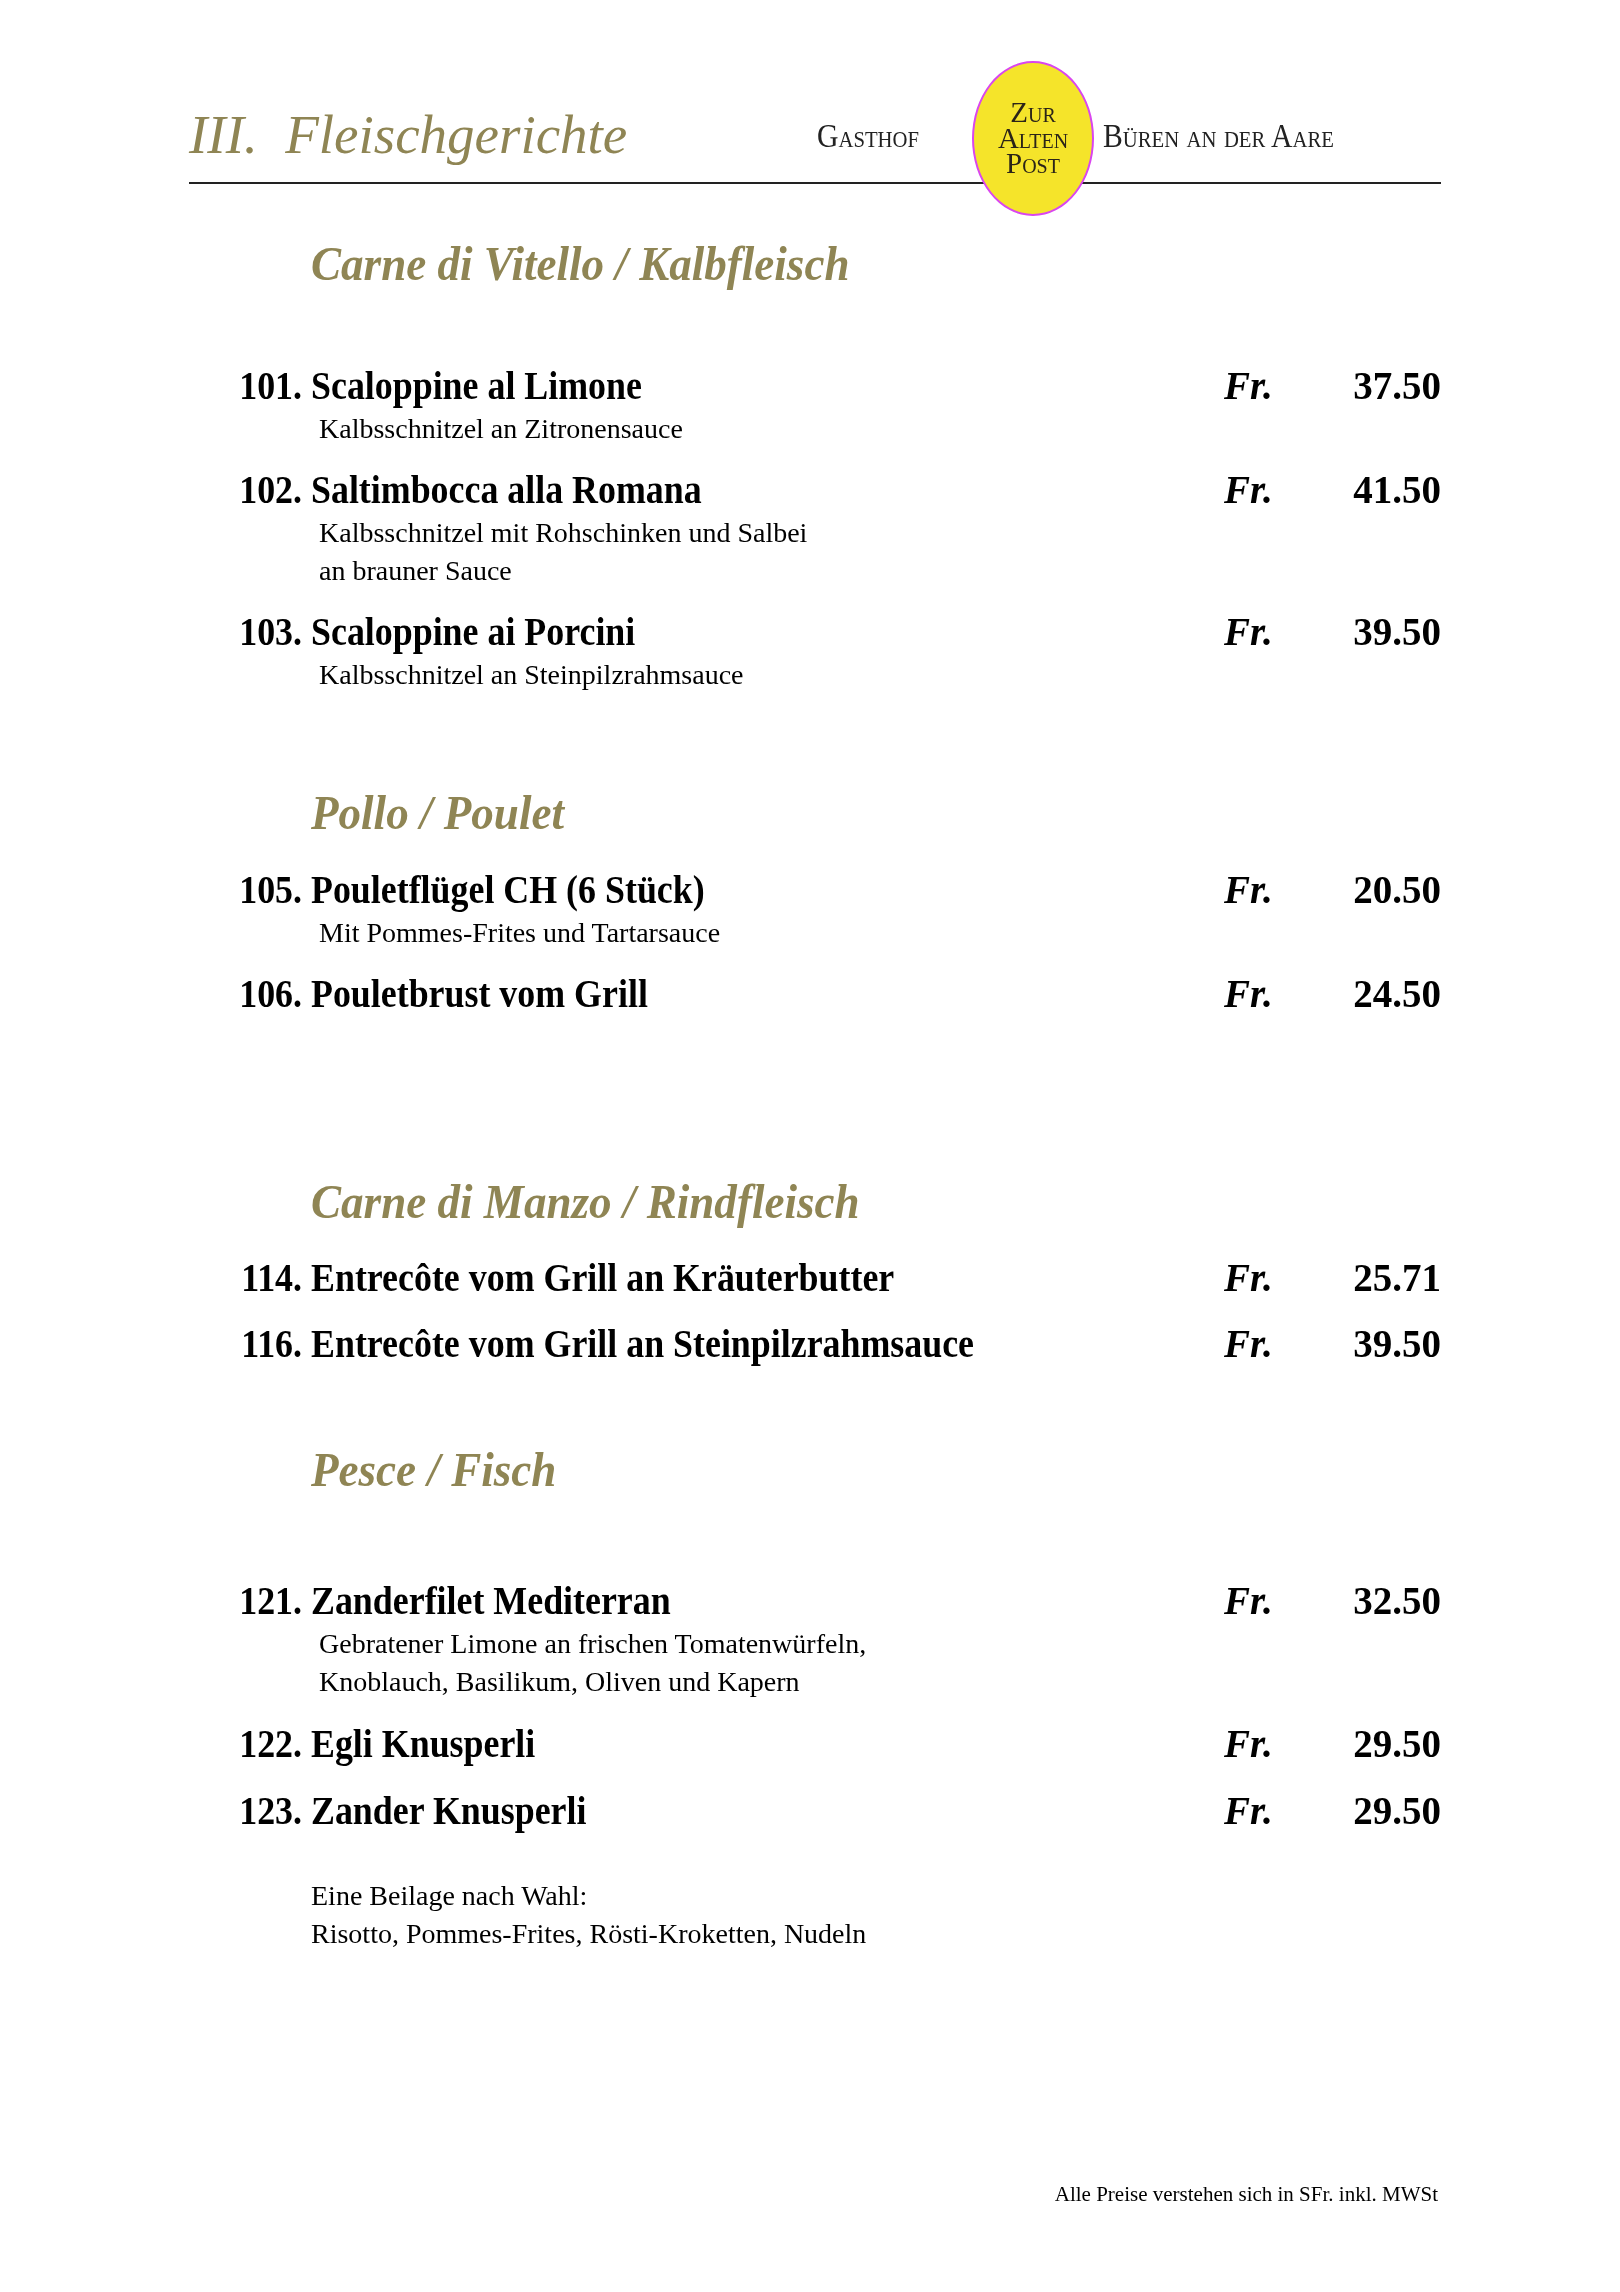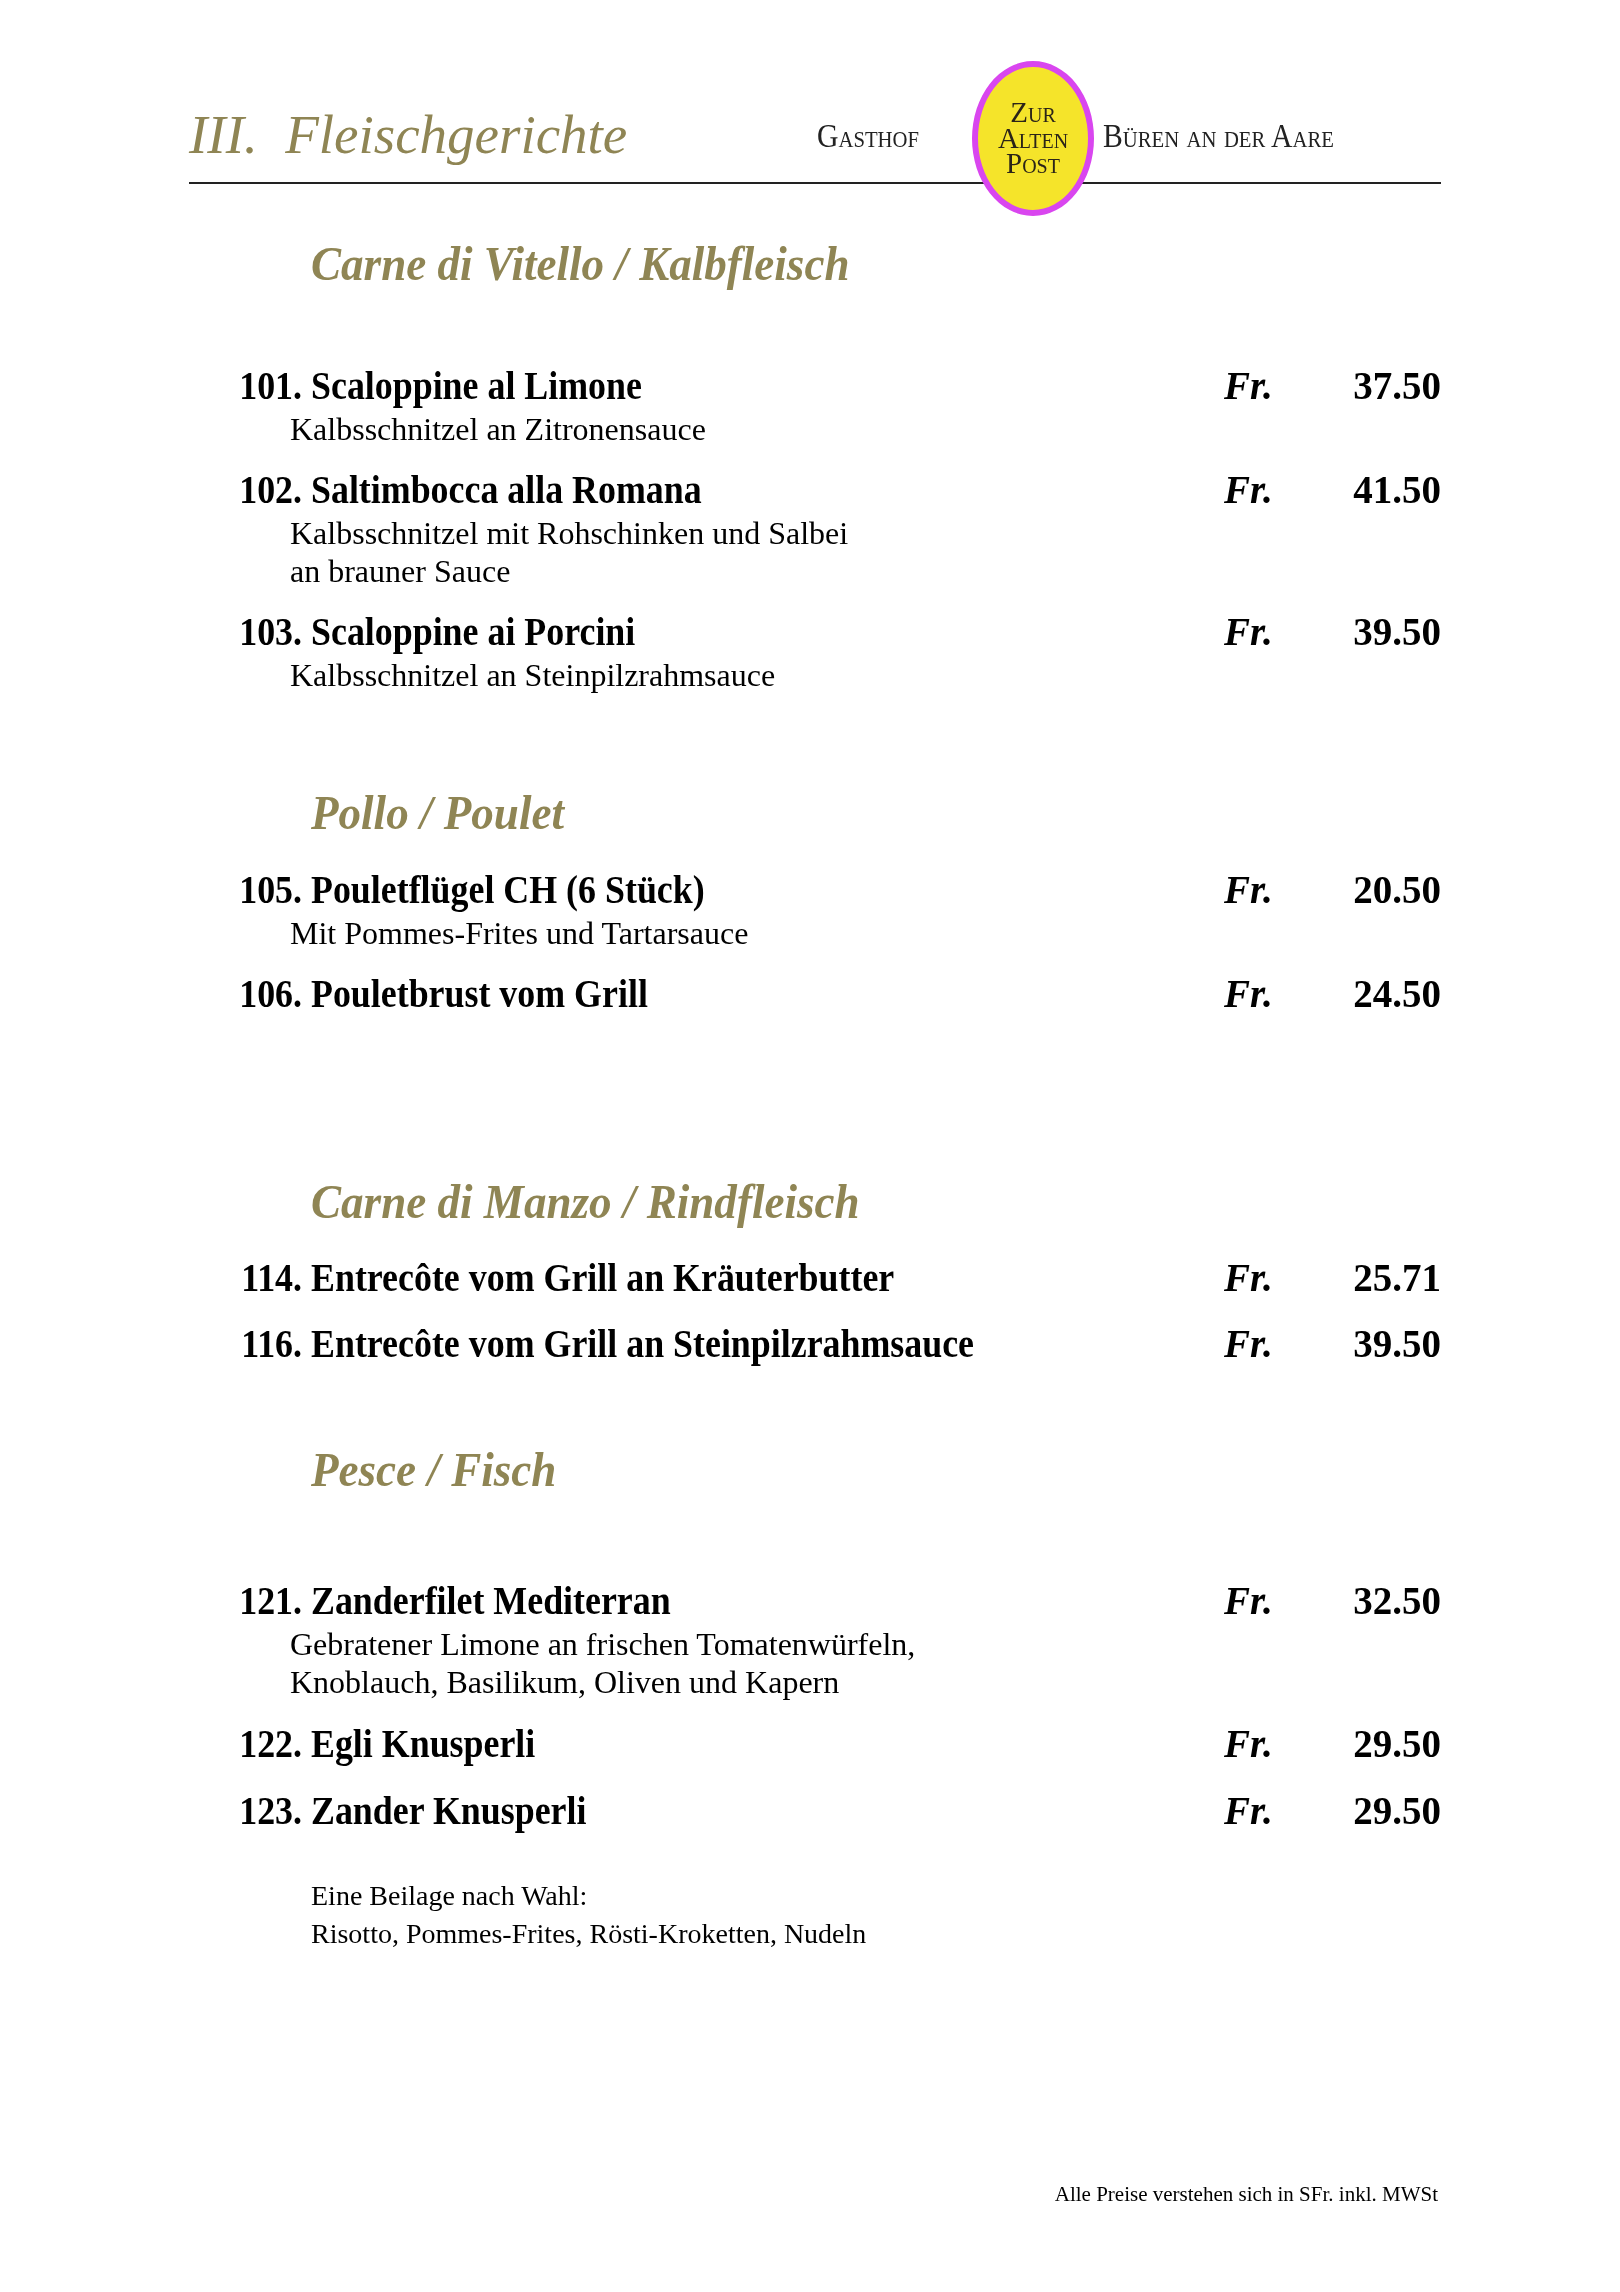--- a/index.html
+++ b/index.html
@@ -7,34 +7,34 @@
          font-family: "Liberation Serif", "DejaVu Serif", serif; color: #000; }
   .page-header { position: absolute; left: 189px; top: 93px; width: 1250px; height: 93px; }
   .chapter-title { position: absolute; left: 0; top: 9.8px; font-size: 55px; color: #8f8554;
          font-family: "Liberation Serif", serif; white-space: pre; font-style: italic; }
   .header-rule { position: absolute; left: 189px; top: 182px; width: 1252px; height: 2px; background: #222; }
   .brand-left { position: absolute; left: 817px; top: 118px; font-size: 33px; color: #222; letter-spacing: 0px;
          font-variant: small-caps; font-family: "Liberation Serif", serif; transform: scaleX(0.9); transform-origin: left; }
   .brand-right { position: absolute; left: 1103px; top: 118px; font-size: 33px; color: #222;
          font-variant: small-caps; font-family: "Liberation Serif", serif; transform: scaleX(0.9); transform-origin: left; white-space: nowrap; }
   .logo { position: absolute; left: 972px; top: 61px; width: 122px; height: 155px; border-radius: 50%;
-         background: #f5e42a; border: 6px solid #d946ef; box-sizing: border-box; z-index: 2;
+         background: #f5e42a; border: 2px solid #d946ef; box-sizing: border-box; z-index: 2;
          display: flex; flex-direction: column; align-items: center; justify-content: center;
          font-family: "Liberation Serif", serif; color: #2b2418; line-height: 25.5px; }
   .logo span { font-size: 29px; font-variant: small-caps; display: block; }
   .section-heading { position: absolute; left: 311px; font-size: 49px; font-style: italic; font-weight: bold;
          color: #8f8554; font-family: "Liberation Serif", serif; transform: scaleX(0.92); transform-origin: left; white-space: nowrap; }
   .item { position: absolute; left: 214px; width: 1227px; }
   .item-row { position: relative; height: 47px; font-weight: bold; font-size: 39px; font-family: "Liberation Serif", serif; }
   .item-no { position: absolute; left: 0; top: 0; width: 88px; text-align: right; white-space: nowrap;
          transform: scaleX(0.92); transform-origin: right; }
   .item-name { position: absolute; left: 97px; top: 0; white-space: nowrap; transform: scaleX(0.92); transform-origin: left; }
   .item-cur { position: absolute; left: 1010px; top: 0; font-style: italic; }
   .item-price { position: absolute; right: 0; top: 0; text-align: center; }
-  .item-desc { margin-left: 76px; font-size: 32px; line-height: 38px; white-space: nowrap; }
+  .item-desc { margin-left: 105px; font-size: 28px; line-height: 38px; white-space: nowrap; }
   .note { position: absolute; left: 311px; top: 1877px; font-size: 28px; line-height: 38px; }
   .footer-note { position: absolute; right: 182px; top: 2182px; font-size: 21px; }
 </style>
 </head>
 <body>
 
 <div class="page-header">
   <div class="chapter-title">III.  Fleischgerichte</div>
 </div>
 <div class="header-rule"></div>

